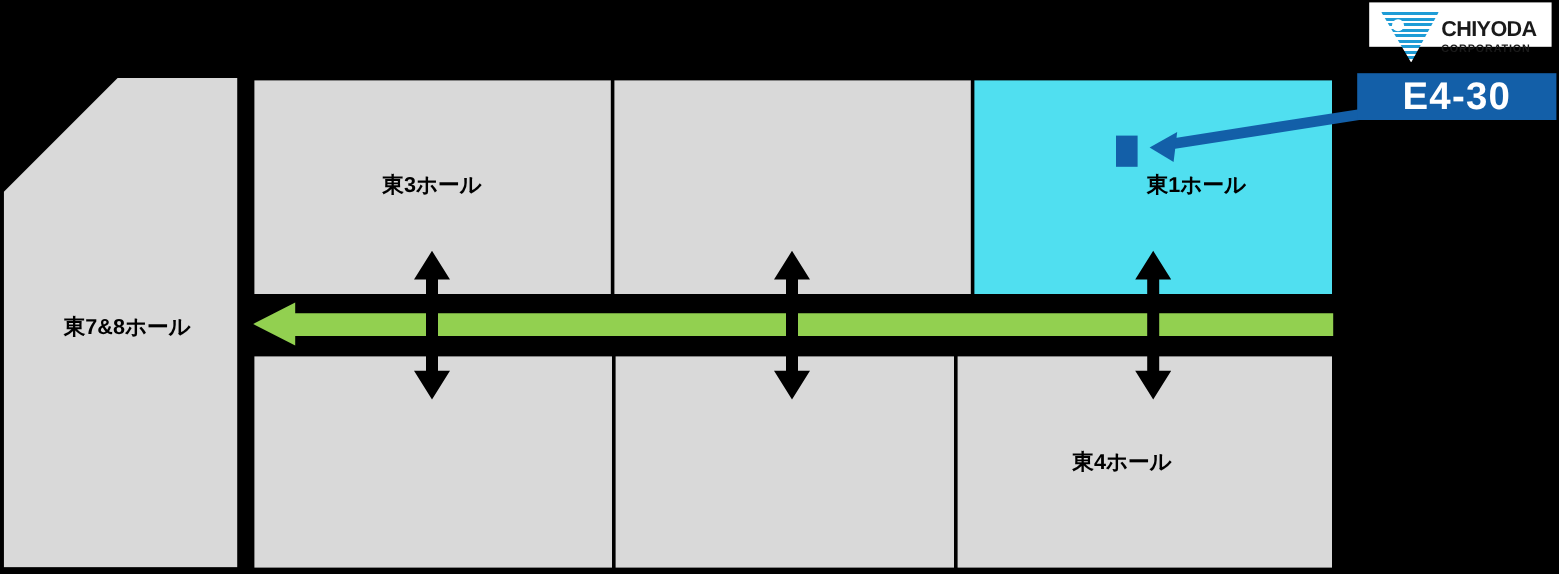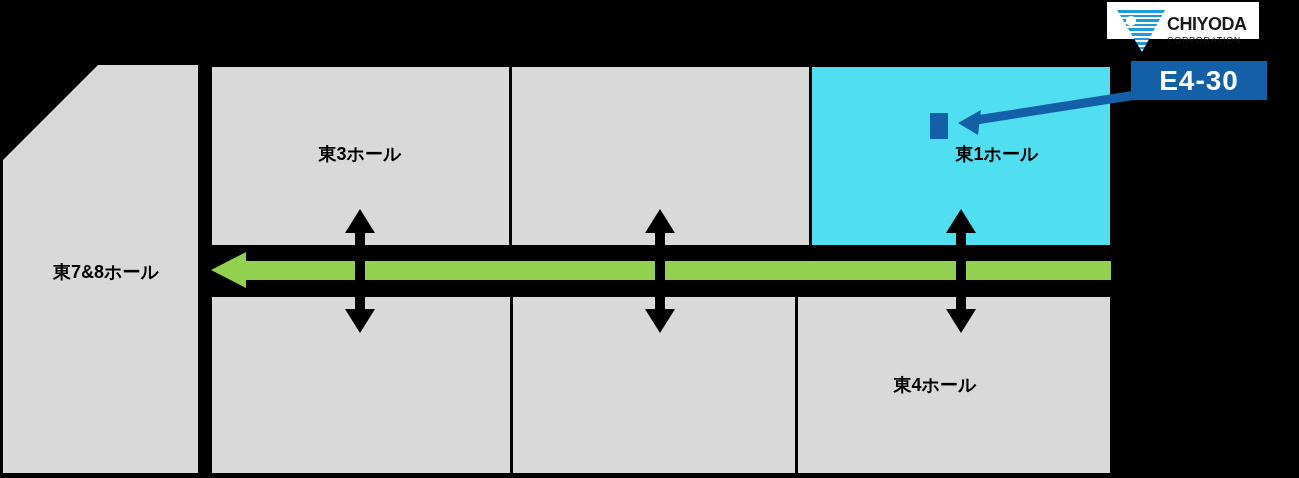--- a/index.html
+++ b/index.html
@@ -47,33 +47,33 @@
   }
   .booth-marker {
     position: absolute;
     left: 930px; top: 113px;
     width: 18px; height: 26px;
     background: #135FA8;
   }
   .booth-badge {
     position: absolute;
     left: 1131px; top: 61px;
-    width: 136px; height: 39px;
+    width: 166px; height: 39px;
     background: #135FA8;
     color: #FFFFFF;
-    font-size: 28px;
+    font-size: 32px;
     font-weight: bold;
     letter-spacing: 1px;
     display: flex;
     align-items: center;
     justify-content: center;
   }
   .logo-card {
     position: absolute;
-    left: 1107px; top: 2px;
+    left: 1141px; top: 2px;
     width: 152px; height: 37px;
     background: #FFFFFF;
   }
   .logo-mark {
     position: absolute;
     left: 10px; top: 8px;
     width: 48px; height: 42px;
     clip-path: polygon(0 0, 100% 0, 52% 100%);
     background: repeating-linear-gradient(
       to bottom,
@@ -95,21 +95,21 @@
     font-weight: 800;
     letter-spacing: -0.5px;
     color: #1A1A1A;
     line-height: 19px;
     white-space: nowrap;
   }
   .logo-suffix {
     position: absolute;
     left: 60px; top: 33px;
     font-size: 9px;
-    font-weight: normal;
+    font-weight: bold;
     letter-spacing: 0.7px;
     color: #1A1A1A;
     line-height: 10px;
     white-space: nowrap;
   }
 </style>
 </head>
 <body>
 
 <div class="stage">

